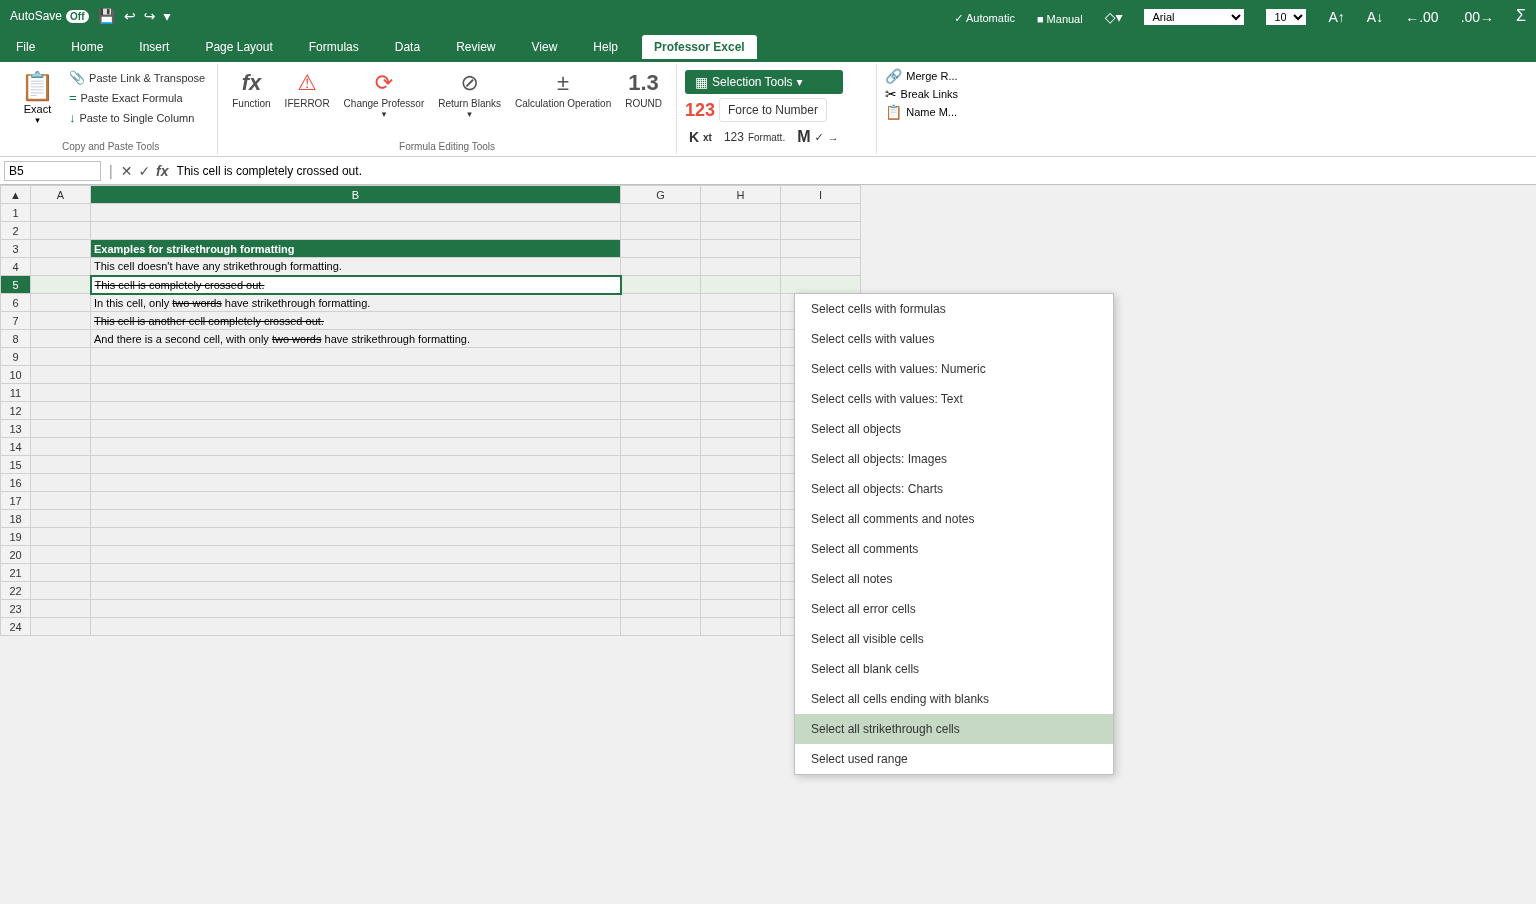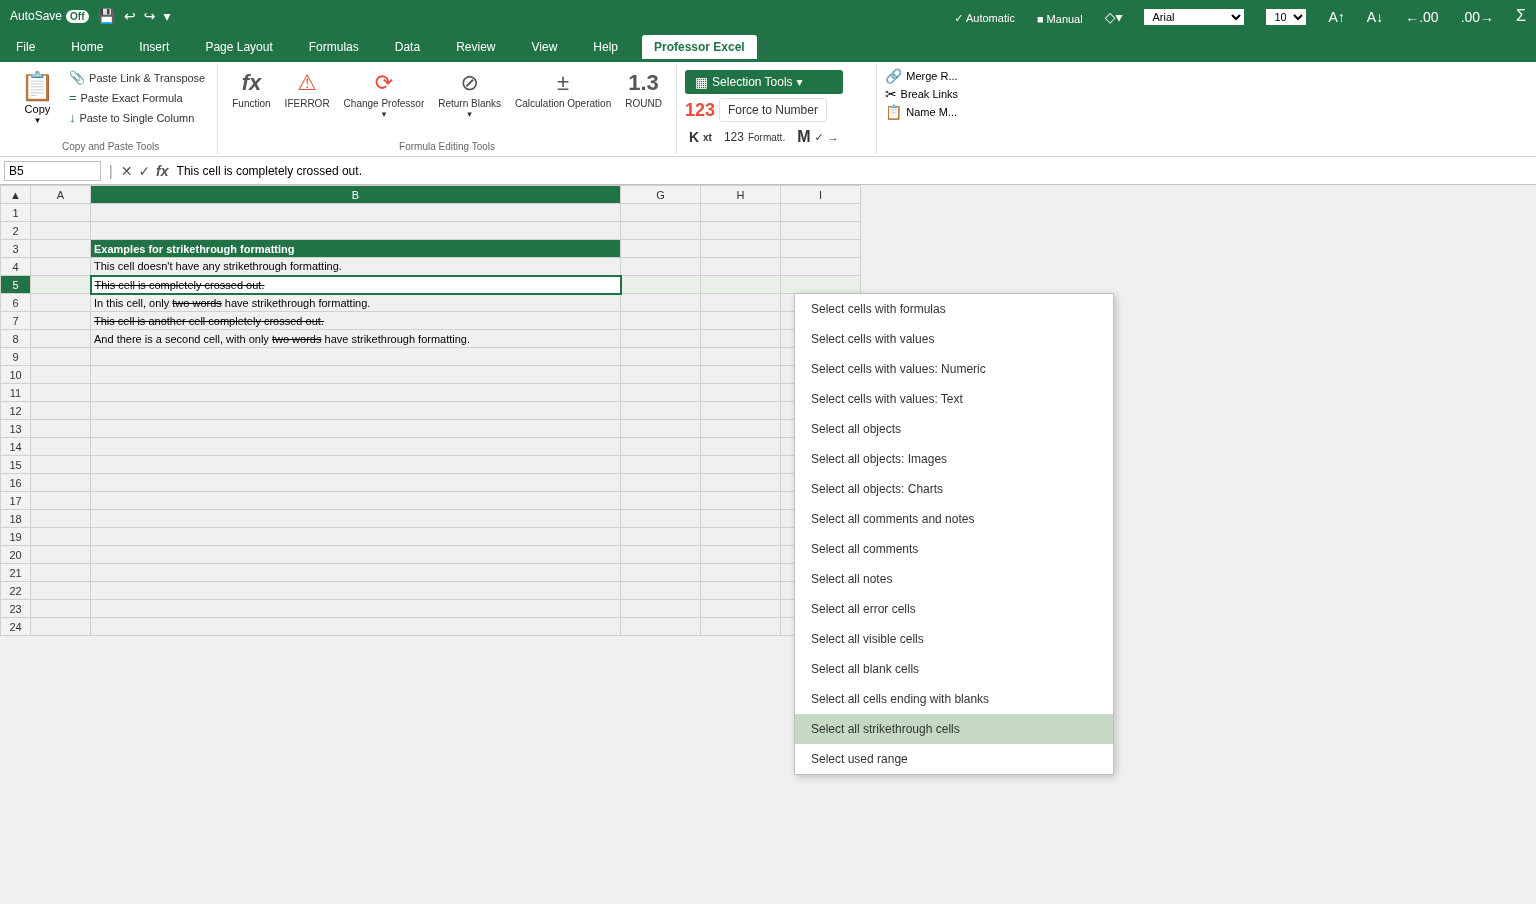--- a/index.html
+++ b/index.html
@@ -325,21 +325,21 @@
   <div class="ribbon-tab">Help</div>
   <div class="ribbon-tab active">Professor Excel</div>
 </div>
 
 <div class="ribbon">
 
   <div class="ribbon-group">
     <div class="ribbon-buttons">
       <div class="copy-large">
         <span class="big-icon">📋</span>
-        <span>Copy</span>
+        <span>Exact</span>
         <span style="font-size:9px;">▾</span>
       </div>
       <div class="ribbon-col">
         <div class="ribbon-btn-small">
           <span style="color:#217346; font-size:13px;">📎</span>
           <span>Paste Link &amp; Transpose</span>
         </div>
         <div class="ribbon-btn-small">
           <span style="color:#217346; font-size:13px;">=</span>
           <span>Paste Exact Formula</span>

